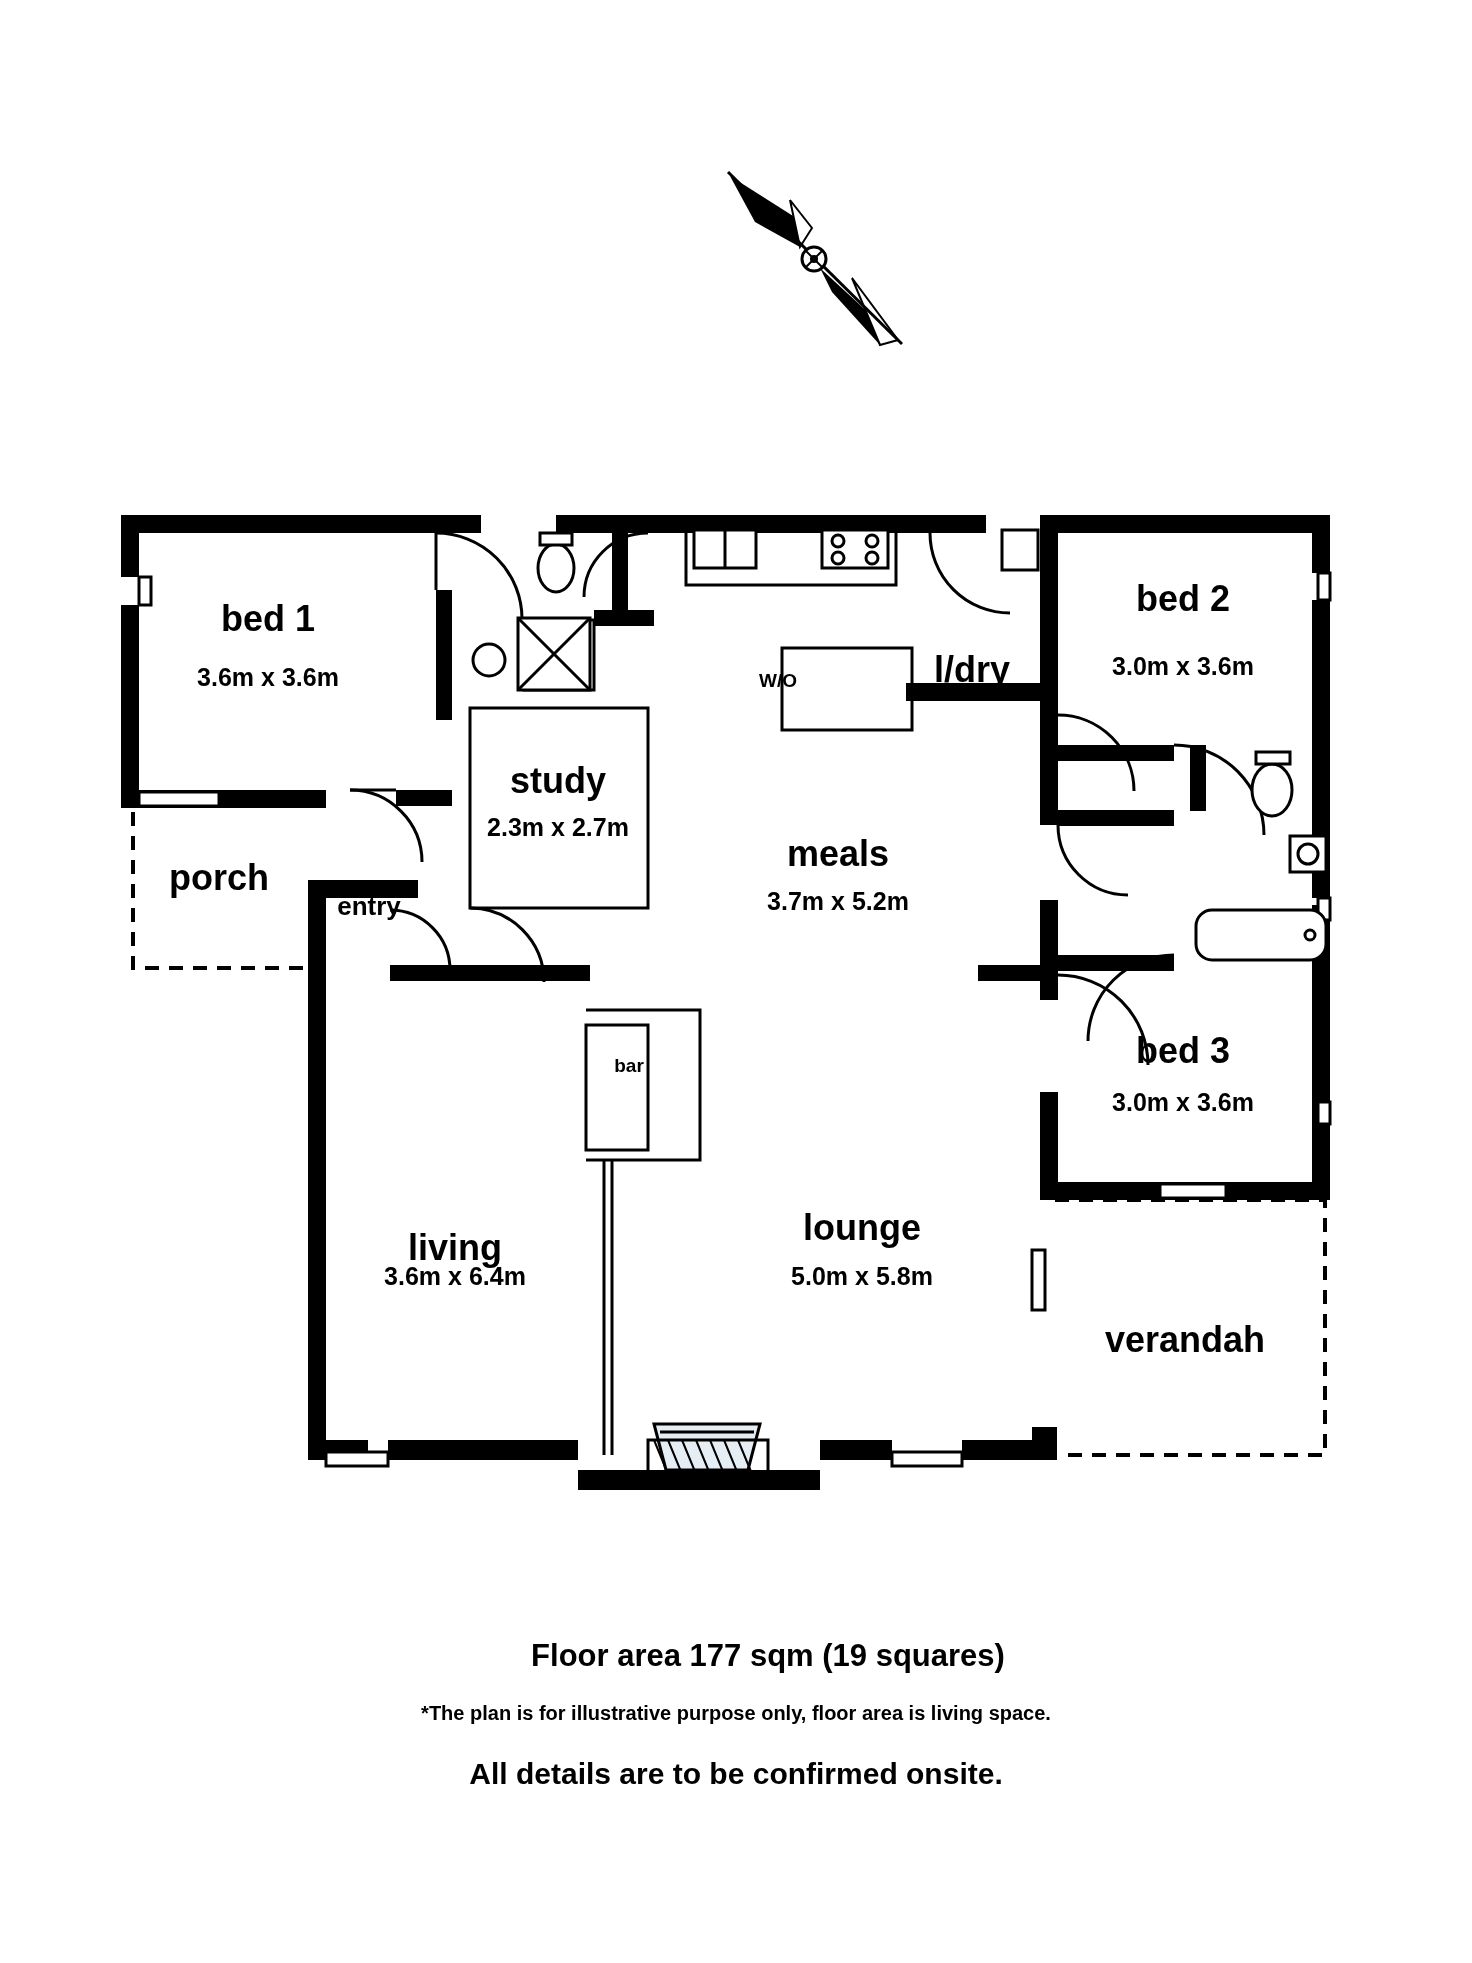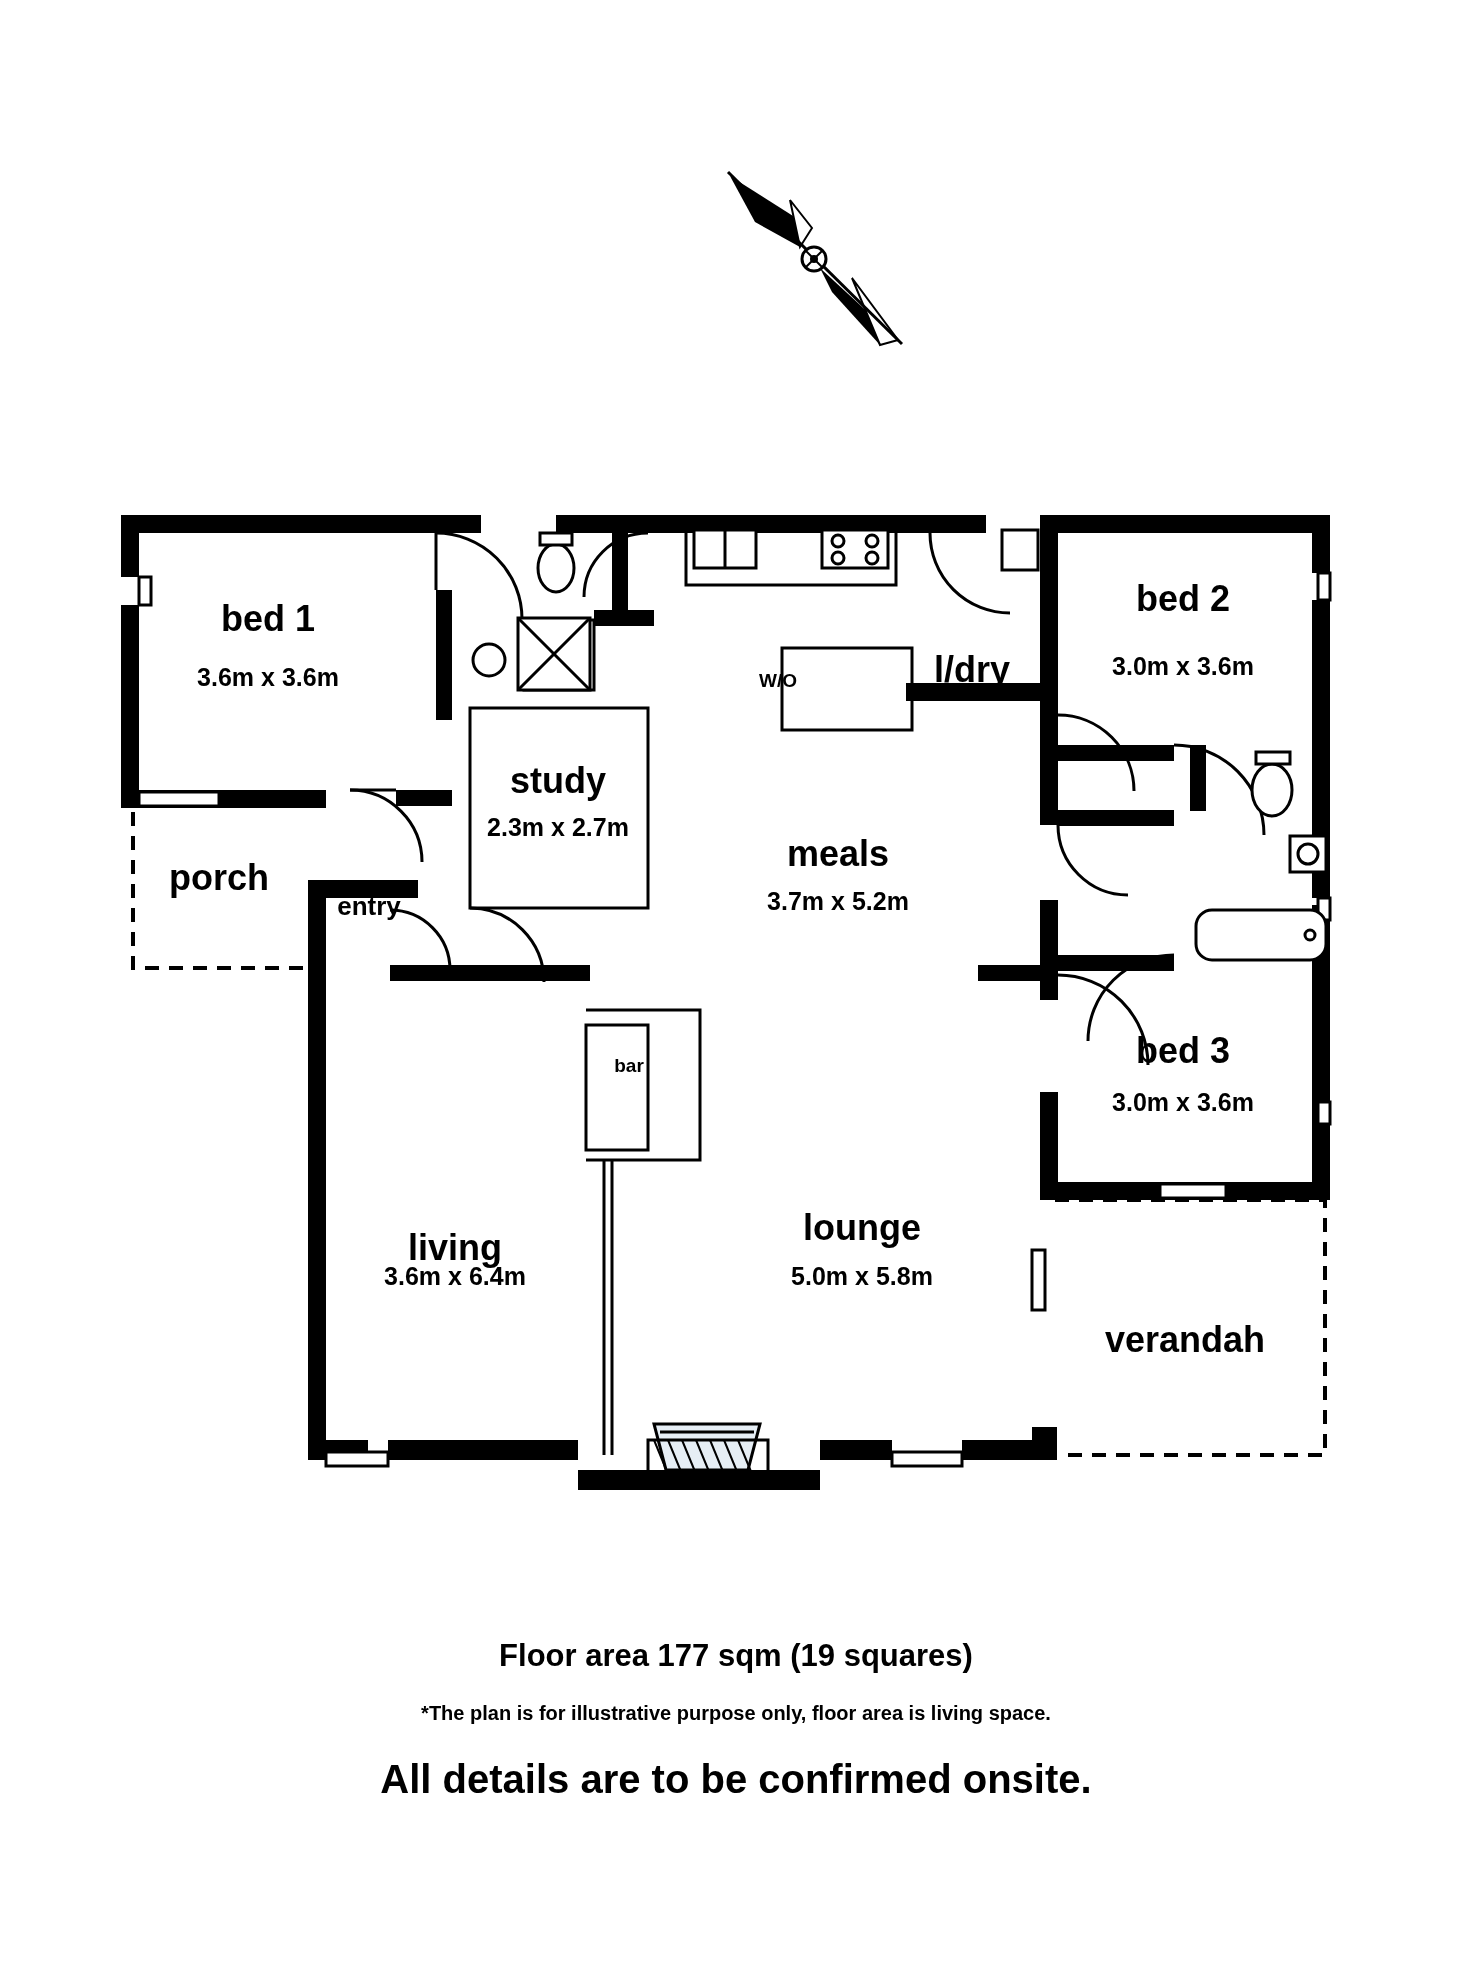--- a/index.html
+++ b/index.html
@@ -40,23 +40,23 @@
   .tiny-lbl  { font-size: 19px; }
 
   .footer-line {
     position: absolute;
     left: 50%;
     transform: translateX(-50%);
     text-align: center;
     font-weight: bold;
     white-space: nowrap;
   }
-  .footer-1 { font-size: 31px; top: 1638px; }
+  .footer-1 { font-size: 31px; top: 1638px; margin-left: 32px; }
   .footer-2 { font-size: 20px; top: 1702px; }
-  .footer-3 { font-size: 40px; top: 1757px; }
+  .footer-3 { font-size: 30px; top: 1757px; }
 </style>
 </head>
 <body>
 
 <svg id="plan" viewBox="0 0 1472 1963" xmlns="http://www.w3.org/2000/svg">
 
   <g>
     <polygon points="730,176 812,228 800,247 755,222" fill="#000"></polygon>
     <polygon points="812,228 800,247 790,200" fill="#ffffff" stroke="#000" stroke-width="2"></polygon>
     <polygon points="820,268 898,340 880,345 832,292" fill="#000"></polygon>

